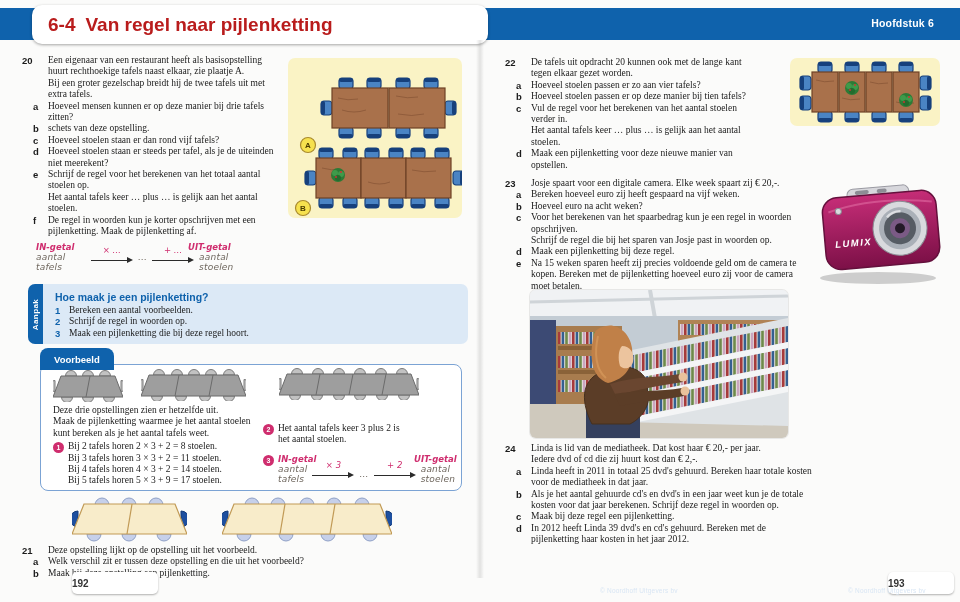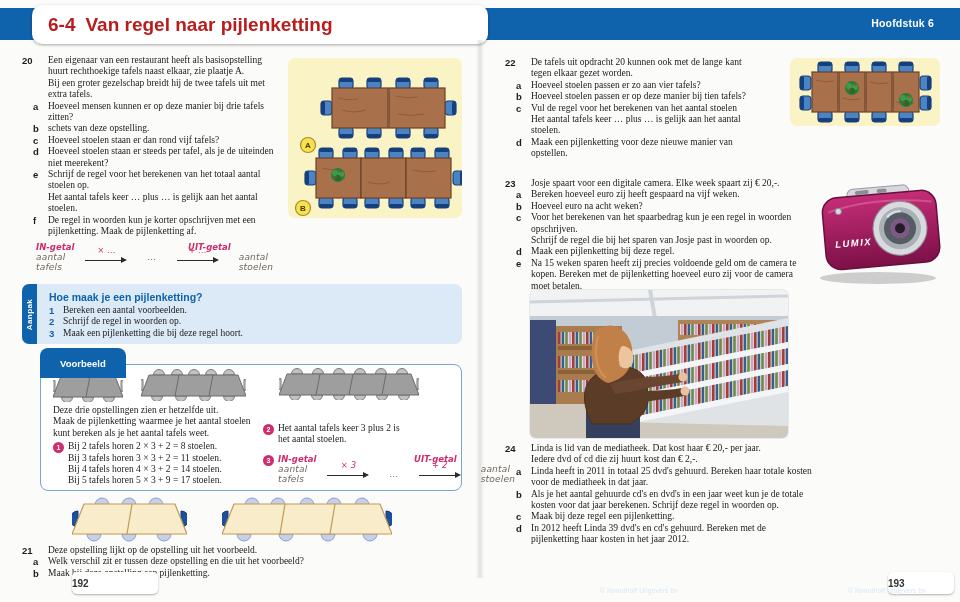--- a/index.html
+++ b/index.html
@@ -20,45 +20,45 @@
   
   .ex{position:absolute;font-size:9.5px;line-height:11.4px}
   .row{display:flex}
   .tag{flex:0 0 26px;font:bold 9.5px "Liberation Sans",sans-serif;color:#1b1b1b}
   .tag.letter{padding-left:11px}
   .txt{flex:1}
   .txt>div{white-space:nowrap}
   .it{}
   
   .chain{position:relative;padding-top:10px;margin:4px 0 0 14px;width:220px}
-  .chain-row{display:flex;align-items:flex-start;gap:20px}
+  .chain-row{display:flex;align-items:flex-start;gap:5px}
   .hand{font:italic 9px "DejaVu Sans",sans-serif;color:#6f675e;letter-spacing:.2px;line-height:10px}
   .chain-head{position:absolute;top:0;font:bold italic 8.5px "DejaVu Sans",sans-serif;color:var(--magenta)}
   .head-in{left:0}
   .chain20 .head-out{left:152px}
   .chainV .head-out{left:136px}
   .arrow{position:relative;width:42px;height:11px;flex:0 0 42px}
   .arrow::before{content:"";position:absolute;left:0;right:4px;top:7px;border-top:1.2px solid #2b2b2b}
   .arrow::after{content:"";position:absolute;right:0;top:4px;width:0;height:0;
     border-left:6px solid #2b2b2b;border-top:3.2px solid transparent;border-bottom:3.2px solid transparent}
   .arrow .lab{position:absolute;top:-8px;width:100%;text-align:center;font:italic 8.5px "DejaVu Sans",sans-serif;color:var(--magenta);white-space:nowrap}
   .chain20 .arrow{margin-top:1px}
   .chainV .arrow{margin-top:4px}
   .chainV .mid{margin-top:5px}
   
-  #aanpak{position:absolute;left:22px;top:284px;width:440px;height:60px;background:var(--lightblue);border-radius:7px}
+  #aanpak{position:absolute;left:28px;top:284px;width:440px;height:60px;background:var(--lightblue);border-radius:7px}
   #aanpak .side-tab{position:absolute;left:0;top:0;bottom:0;width:15px;background:var(--blue);border-radius:7px 0 0 7px;
     display:flex;align-items:center;justify-content:center}
   #aanpak .side-tab span{transform:rotate(-90deg);font:bold 8px "Liberation Sans",sans-serif;color:#fff;letter-spacing:.4px;white-space:nowrap}
   #aanpak .body{padding:7px 0 0 27px}
   #aanpak .title{font:bold 10.5px "Liberation Sans",sans-serif;color:var(--blue);margin-bottom:2px}
   #aanpak .step{display:flex;font-size:9.5px;line-height:11.4px}
   #aanpak .step .n{flex:0 0 14px;font:bold 9.5px "Liberation Sans",sans-serif;color:var(--blue)}
   
-  #vb-tab{position:absolute;left:40px;top:348px;height:30px;padding:0 20px;background:var(--blue);color:#fff;
+  #vb-tab{position:absolute;left:40px;top:348px;height:22px;padding:0 14px;background:var(--blue);color:#fff;
     font:bold 9.5px "Liberation Sans",sans-serif;display:flex;align-items:center;border-radius:8px 8px 0 0;z-index:2}
   #vb-box{position:absolute;left:40px;top:364px;width:422px;height:127px;background:#fff;
     border:1.5px solid var(--boxborder);border-radius:8px;z-index:1}
   #vb-left{position:absolute;left:12px;top:40px;width:208px;font-size:9.5px;line-height:11.4px}
   #vb-right{position:absolute;left:222px;top:56px;width:196px;font-size:9.5px;line-height:11.4px}
   .vb-step{display:flex;gap:4px;margin-top:2px}
   .badge{flex:0 0 11px;width:11px;height:11px;border-radius:50%;background:var(--magenta);color:#fff;
     font:bold 7px "Liberation Sans",sans-serif;display:inline-flex;align-items:center;justify-content:center;margin-top:1px}
   
   .yellow-box{position:absolute;background:var(--yellowbg);border-radius:7px}
@@ -404,20 +404,21 @@
   <div class="row">
       <span class="tag letter">b</span>
     <div class="txt">
         <div>Hoeveel stoelen passen er op deze manier bij tien tafels?</div>
       </div>
     </div>
   <div class="row">
       <span class="tag letter">c</span>
     <div class="txt">
         <div>Vul de regel voor het berekenen van het aantal stoelen</div>
+        <div>verder in.</div>
       </div>
     </div>
   <div class="row">
       <span class="tag letter"></span>
     <div class="txt it">
         <div>Het aantal tafels keer … plus … is gelijk aan het aantal</div>
         <div>stoelen.</div>
       </div>
     </div>
   <div class="row">

